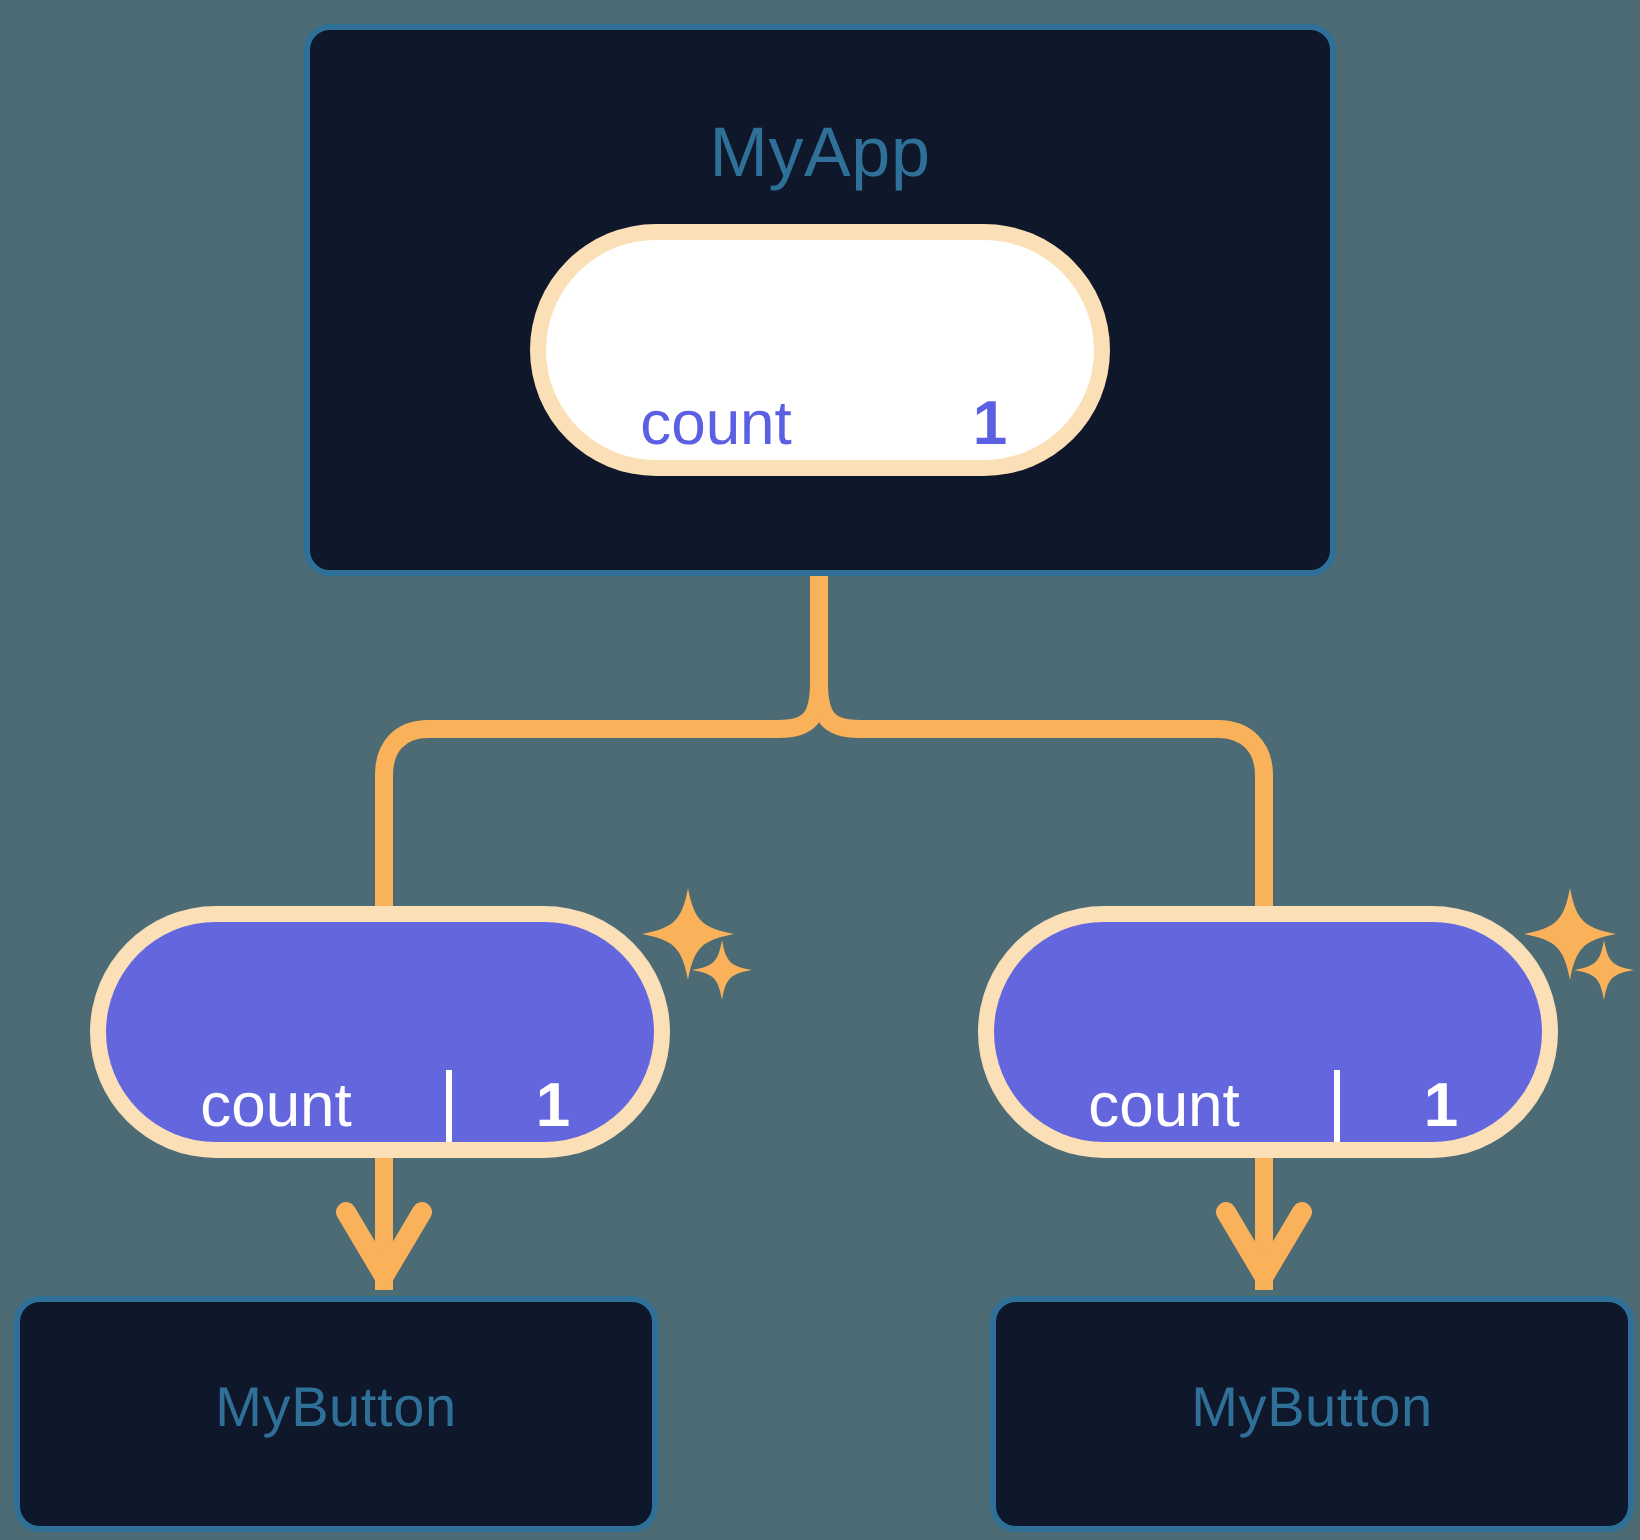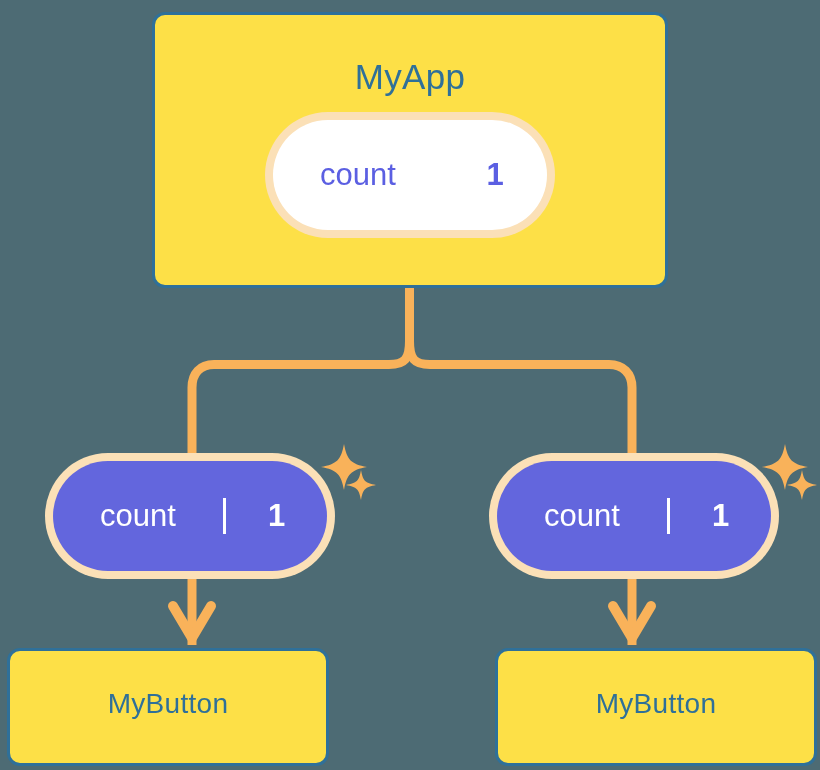--- a/index.html
+++ b/index.html
@@ -24,21 +24,21 @@
     position: absolute;
     left: 0; top: 0;
     width: 820px;
     height: 770px;
     pointer-events: none;
   }
 
   
   .comp-card {
     position: absolute;
-    background: #fde047;
+    background: #0f172a;
     border: 3px solid #2f7099;
     border-radius: 13px;
     box-sizing: border-box;
   }
   .comp-title {
     position: absolute;
     left: 0;
     width: 100%;
     text-align: center;
     color: #2f7099;
@@ -74,21 +74,21 @@
     position: absolute;
     border-radius: 999px;
     background: #fbe0b7;
   }
   .pill-body {
     position: absolute;
     box-sizing: border-box;
     border-radius: 999px;
     border: 6px solid #fbb košt;
     display: flex;
-    align-items: center;
+    align-items: flex-end;
     overflow: hidden;
   }
 
   
   #pill-root-glow {
     left: 265px; top: 112px; width: 290px; height: 126px;
   }
   #pill-root-body {
     left: 273px; top: 120px; width: 274px; height: 110px;
     border: 6px solid #f9b košt;

